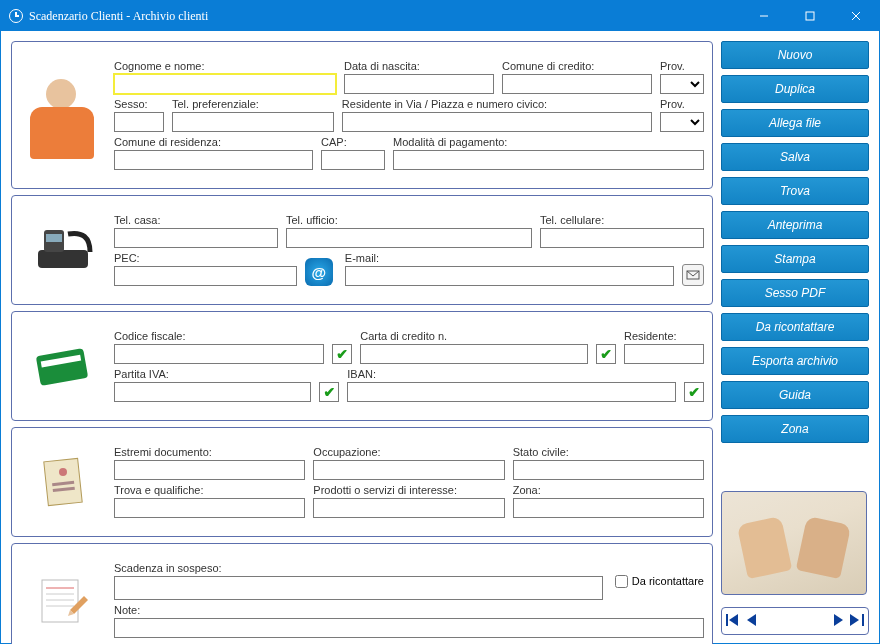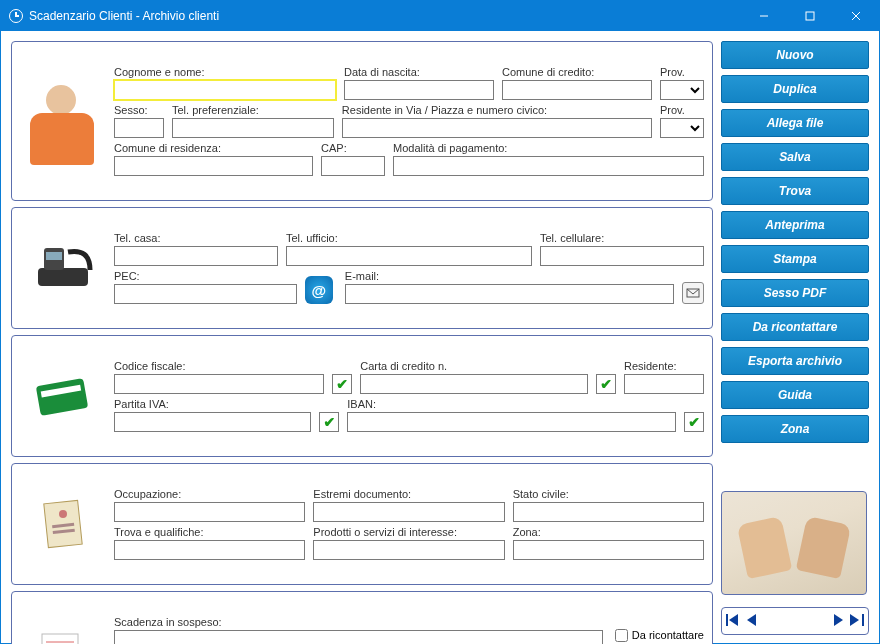--- a/index.html
+++ b/index.html
@@ -1,39 +1,39 @@
 <!DOCTYPE html>
 <html><head>
 <meta charset="utf-8">
 <style>
   * { box-sizing: border-box; margin: 0; padding: 0; }
   body { font-family: "Segoe UI", Arial, sans-serif; background: #fff; width: 880px; height: 644px; overflow: hidden; }
   .window { width: 880px; height: 644px; background: #fff; border: 1px solid #0a7dd6; }
-  .titlebar { height: 30px; background: #0a7dd6; color: #fff; display: flex; align-items: center; font-size: 12px; padding-left: 8px; }
+  .titlebar { height: 30px; background: #0a7dd6; color: #fff; display: flex; align-items: center; font-size: 12px; padding-left: 8px; font-family: Liberation Serif, serif; }
   .titlebar .tb-icon { width: 14px; height: 14px; border: 1.5px solid #fff; border-radius: 50%; margin-right: 6px; position: relative; }
   .titlebar .tb-icon::after { content:""; position:absolute; left:5px; top:2px; width:1.5px; height:5px; background:#fff; }
   .titlebar .tb-icon::before { content:""; position:absolute; left:5px; top:5px; width:4px; height:1.5px; background:#fff; }
   .titlebar .spacer { flex:1; }
   .titlebar .wbtn { width:46px; height:30px; display:flex; align-items:center; justify-content:center; color:#fff; }
   .titlebar svg { stroke:#fff; stroke-width:1; fill:none; }
   .app-body { padding: 10px; display:flex; gap:8px; height: calc(644px - 30px); }
   .left-col { flex:1; display:flex; flex-direction:column; gap:6px; }
   .right-col { width: 148px; display:flex; flex-direction:column; gap:6px; }
-  .panel { border:1px solid #5c6fad; border-radius:4px; padding:24px 8px; display:flex; gap:8px; background:#fff; }
+  .panel { border:1px solid #5c6fad; border-radius:4px; padding:18px 8px; display:flex; gap:8px; background:#fff; }
   .panel .picon { width:86px; display:flex; align-items:center; justify-content:center; }
   .panel .pfields { flex:1; display:flex; flex-direction:column; gap:4px; }
   .row { display:flex; gap:8px; align-items:flex-end; }
   .fld { display:flex; flex-direction:column; font-size:11px; color:#333; }
   .fld label { margin-bottom:2px; font-size:11px; }
   .fld input[type=text], .fld select { height:20px; border:1px solid #7a7a7a; font-size:11px; padding:0 3px; background:#fff; }
   .fld.highlight input { outline:2px solid #f4ed3a; outline-offset:-1px; border:1px solid #7a7a7a; }
   .chkbtn { width:20px; height:20px; border:1px solid #7a7a7a; display:flex; align-items:center; justify-content:center; color:#1a9c1a; font-weight:bold; font-size:14px; align-self:flex-end; }
   .iconbtn { width:22px; height:22px; border:1px solid #888; border-radius:3px; display:flex; align-items:center; justify-content:center; align-self:flex-end; background:#f4f4f4; }
   .at-icon { width:28px; height:28px; border-radius:6px; background: radial-gradient(circle at 50% 50%, #2aa8e8, #0a6cb0); display:flex; align-items:center; justify-content:center; color:#fff; font-weight:bold; font-size:15px; align-self:flex-end; margin-right:4px; }
-  .btn { height:28px; border:1px solid #076aa8; background:linear-gradient(#2396d4,#1384c5); color:#fff; font-weight:bold; font-size:12px; text-align:center; border-radius:2px; display:flex; align-items:center; justify-content:center; cursor:pointer; font-style:italic; font-family:"Trebuchet MS","Segoe UI",Arial,sans-serif; }
+  .btn { height:28px; border:1px solid #076aa8; background:linear-gradient(#2396d4,#1384c5); color:#fff; font-weight:normal; font-size:12px; text-align:center; border-radius:2px; display:flex; align-items:center; justify-content:center; cursor:pointer; font-style:italic; font-family:"Trebuchet MS","Segoe UI",Arial,sans-serif; }
   .navbar { height:26px; background:linear-gradient(#7a6fd2,#5e55b8); border-radius:3px; margin-top:auto; }
   .nav-ctrl { display:flex; align-items:center; justify-content:space-between; padding:2px 4px; border:1px solid #5c6fad; border-radius:4px; height:28px; margin-top:6px; }
   .nav-ctrl .navside { display:flex; gap:6px; color:#0a3e9a; }
   .nav-ctrl svg { fill:#0a3e9a; }
   .handimg { width:146px; height:104px; border:1px solid #5c6fad; border-radius:4px; overflow:hidden; margin-top:auto; background: linear-gradient(160deg,#ece4d6 0%,#e9dfcd 40%,#d9cdb6 100%); position:relative; }
   .handimg::before { content:""; position:absolute; left:20px; top:28px; width:45px; height:55px; background:#e3bd94; border-radius:10px 10px 5px 5px; transform:rotate(-12deg); }
   .handimg::after { content:""; position:absolute; right:20px; top:28px; width:45px; height:55px; background:#d9b088; border-radius:10px 10px 5px 5px; transform:rotate(12deg); }
   .chk-inline { display:flex; align-items:center; font-size:11px; gap:4px; align-self:center; margin-left:4px; }
   .chk-inline input { width:13px; height:13px; }
   .img-person { width:78px; height:88px; background:#fff; border-radius:2px; position:relative; overflow:hidden; }
@@ -216,25 +216,25 @@
           <svg viewBox="0 0 70 60">
               <rect x="18" y="8" width="34" height="44" fill="#efe6c8" stroke="#b39b5a" transform="rotate(-6 35 30)"></rect>
               <circle cx="35" cy="20" r="4" fill="#c77"></circle>
               <rect x="24" y="30" width="22" height="3" fill="#a88" transform="rotate(-6 35 30)"></rect>
               <rect x="24" y="36" width="22" height="3" fill="#a88" transform="rotate(-6 35 30)"></rect>
             </svg>
         </div>
         <div class="pfields">
           <div class="row">
             <div class="fld" style="flex:1">
+                <label>Estremi documento:</label>
+                <input type="text" style="">
+              </div>
+            <div class="fld" style="flex:1">
                 <label>Occupazione:</label>
-                <input type="text" style="">
-              </div>
-            <div class="fld" style="flex:1">
-                <label>Estremi documento:</label>
                 <input type="text" style="">
               </div>
             <div class="fld" style="flex:1">
                 <label>Stato civile:</label>
                 <input type="text" style="">
               </div>
           </div>
           <div class="row">
             <div class="fld" style="flex:1">
                 <label>Trova e qualifiche:</label>

